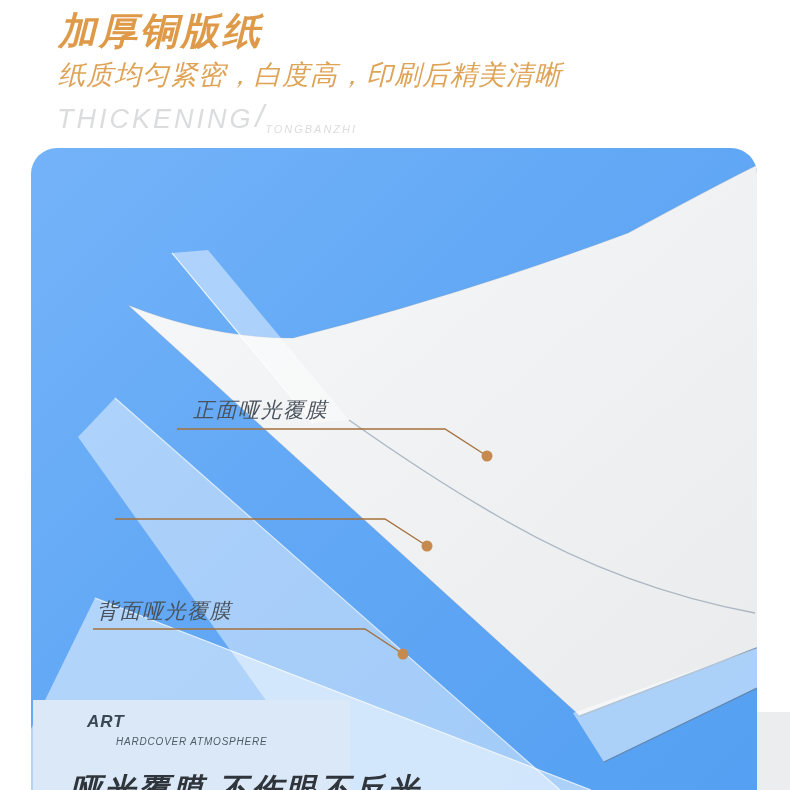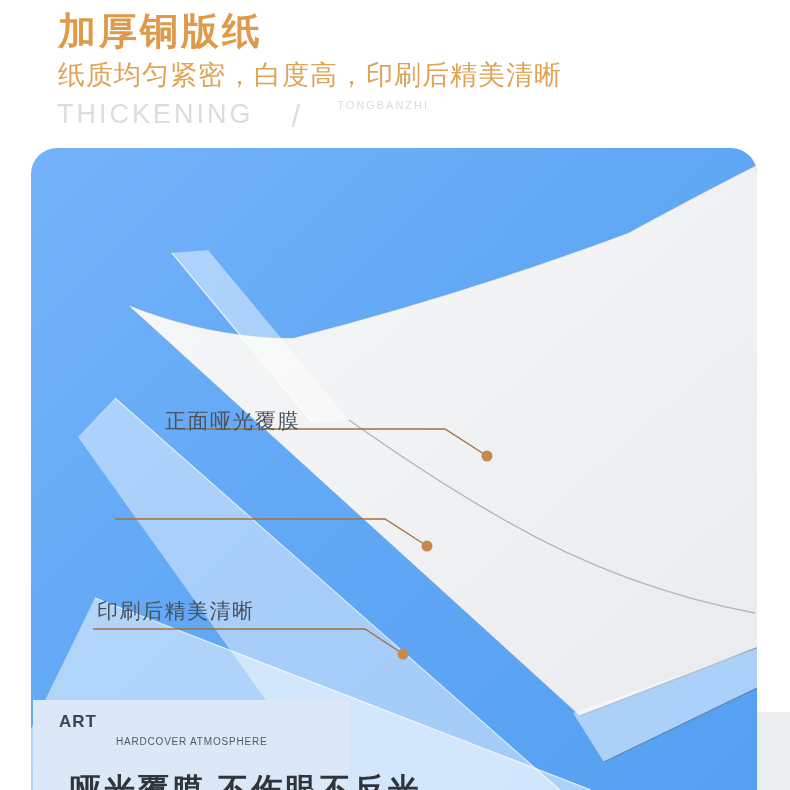--- a/index.html
+++ b/index.html
@@ -1,59 +1,59 @@
 <!DOCTYPE html>
 <html style="--accent: #DE9A48; --accent2: #DFA356; --wm: #DBDCDD; --blue1: #74B3F9; --blue2: #55A0F2; --label: #49525C; --line: #A5713C; --dot: #C68A4E; --artbg: #DAE8F7;"><head>
 <meta charset="utf-8">
 <style>
   html,body{margin:0;padding:0;background:#fff;}
   .stage{
     position:relative;width:790px;height:790px;overflow:hidden;background:#fff;
     font-family:"Liberation Sans","DejaVu Sans",sans-serif;
+    font-style:italic;
   }
   
   .hd-title{
     position:absolute;left:58px;top:6px;
     font-size:38px;font-weight:700;letter-spacing:3px;
     color:var(--accent,#DE9A48);
   }
   .hd-sub{
     position:absolute;left:58px;top:57px;
     font-size:27px;letter-spacing:1px;color:var(--accent2,#DFA356);
   }
   .hd-wm{
-    position:absolute;left:57px;top:99px;display:flex;align-items:flex-start;
+    position:absolute;left:57px;top:99px;display:flex;align-items:flex-end;
     color:var(--wm,#DBDCDD);
-    gap:36px;
   }
   .hd-wm .wm-main{font-size:27px;font-weight:400;letter-spacing:3px;}
   .hd-wm .wm-slash{font-size:31px;font-weight:300;margin:0 1px 0 2px;}
   .hd-wm .wm-sub{font-size:11px;letter-spacing:2px;}
   
   .panel{
     position:absolute;left:31px;top:148px;width:726px;height:642px;
     border-radius:26px 26px 0 0;overflow:hidden;
     background:linear-gradient(135deg,var(--blue1,#74B3F9) 0%,#62A8F5 45%,var(--blue2,#55A0F2) 100%);
   }
   .panel svg{position:absolute;left:0;top:0;display:block;}
   
   .co{
     position:absolute;font-size:21px;letter-spacing:1.5px;
     color:var(--label,#49525C);white-space:nowrap;
   }
-  .co1{left:165px;top:396px;margin-top:11px;}
+  .co1{left:193px;top:396px;}
   .co2{left:117px;top:487px;}
   .co3{left:97px;top:597px;}
   
   .art-box{
     position:absolute;left:33px;top:700px;width:317px;height:90px;
     background:var(--artbg,#DAE8F7);
   }
   .art-box .art-t{
-    position:absolute;left:26px;top:12px;font-size:17px;font-weight:700;
+    position:absolute;left:54px;top:12px;font-size:17px;font-weight:700;
     letter-spacing:1px;color:#394653;
   }
   .art-box .art-s{
     position:absolute;left:39px;top:36px;font-size:10px;
     letter-spacing:.8px;color:#4E5B66;margin-left:44px;
   }
   
   .bottom-caption{
     position:absolute;left:70px;top:769px;
     font-size:31px;font-weight:700;letter-spacing:3px;color:#2F353B;
@@ -111,21 +111,21 @@
       <path d="M 84,371 L 354,371 L 396,398" fill="none" stroke="#A5713C" stroke-width="1.3"></path>
       <circle cx="396" cy="398" r="5.5" fill="#C68A4E"></circle>
 
       <path d="M 62,481 L 334,481 L 372,506" fill="none" stroke="#A5713C" stroke-width="1.3"></path>
       <circle cx="372" cy="506" r="5.5" fill="#C68A4E"></circle>
     </svg>
 
   </div>
 
   <div class="co co1">正面哑光覆膜</div>
-  <div class="co co3">印刷后精美清晰</div>
+  <div class="co co3">背面哑光覆膜</div>
 
   <div class="art-box">
     <div class="art-t">ART</div>
     <div class="art-s">HARDCOVER ATMOSPHERE</div>
   </div>
 
   <div class="bottom-caption">哑光覆膜 不伤眼不反光</div>
 
   <div class="corner-gray"></div>
 </div>

